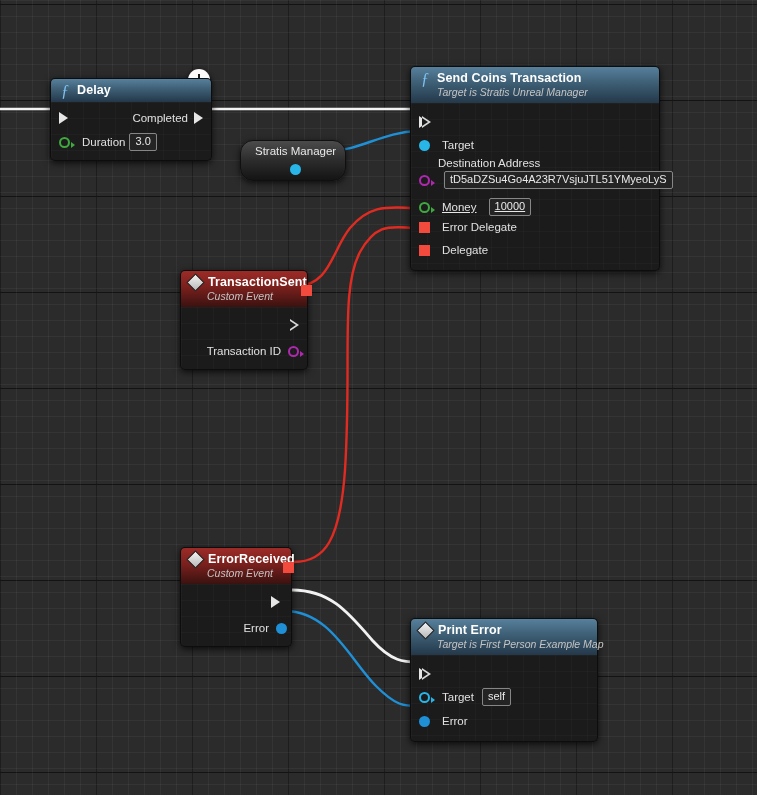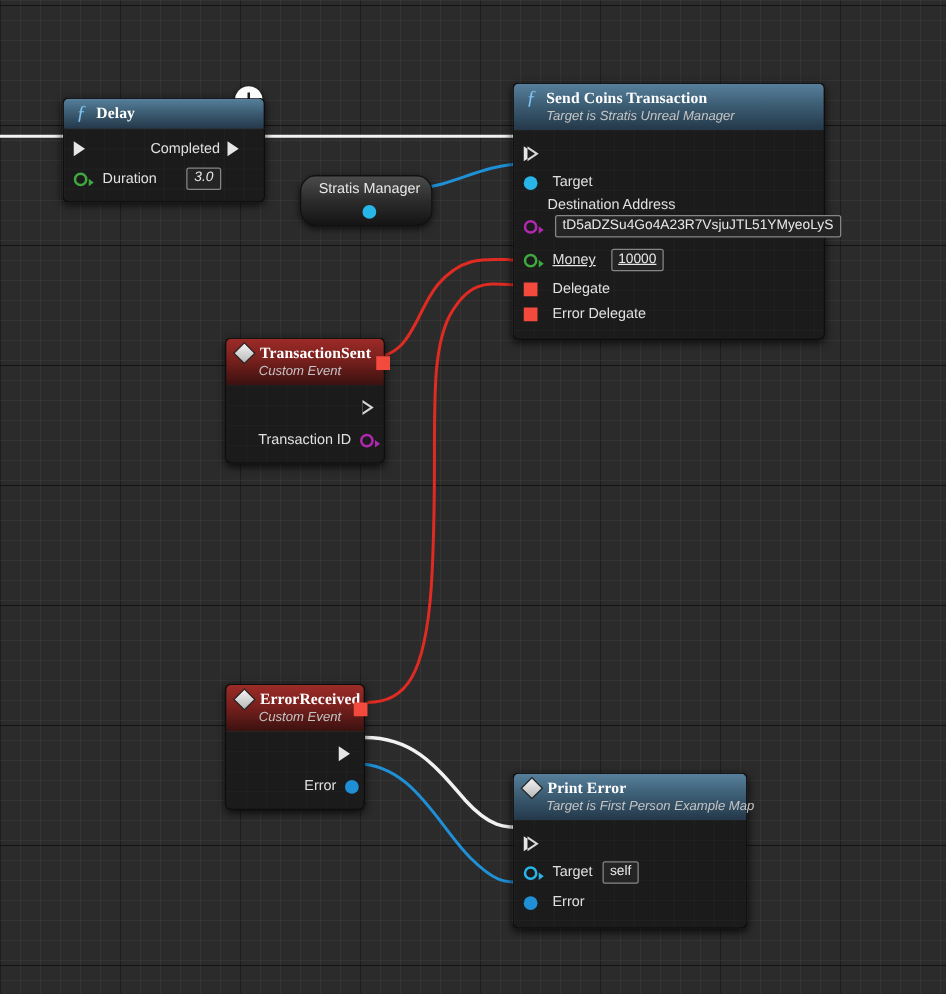--- a/index.html
+++ b/index.html
@@ -55,21 +55,20 @@
   .hdr-event {
     background: linear-gradient(to bottom, #9c2b27 0%, #7a201d 45%, #3a1210 100%);
   }
   .hdr-row { display: flex; align-items: center; gap: 6px; }
   .hdr-title {
     font-size: 12.5px;
     font-weight: bold;
     color: #ffffff;
     letter-spacing: 0.1px;
     white-space: nowrap;
-    font-family: Liberation Serif, serif;
   }
   .hdr-sub {
     font-size: 10.5px;
     font-style: italic;
     color: #c4c4c4;
     margin-top: 1px;
     margin-left: 18px;
     white-space: nowrap;
   }
   .fn-icon {
@@ -217,30 +216,30 @@
   </svg>
 
   <div class="node" style="left:50px; top:78px; width:162px;">
     <div class="clock" style="left:138px; top:-9px;"></div>
     <div class="node-header hdr-fn">
       <div class="hdr-row">
         <span class="fn-icon">ƒ</span>
         <span class="hdr-title">Delay</span>
       </div>
     </div>
-    <div class="node-body" style="padding:6px 12px 8px 0;">
+    <div class="node-body" style="padding:6px 0 8px 0;">
       <div class="pinrow">
         <span class="exec-pin"></span>
         <span class="pin-label right">Completed</span>
         <span class="exec-pin" style="margin-left:6px;"></span>
       </div>
       <div class="pinrow" style="margin-top:4px;">
         <span class="ring-pin"></span>
         <span class="pin-label" style="margin-left:12px;">Duration</span>
-        <span class="value-box" style="margin-left:24px;font-style:italic;">3.0</span>
+        <span class="value-box" style="margin-left:4px;">3.0</span>
       </div>
     </div>
   </div>
 
   <div class="knot" style="left:240px; top:140px;flex-direction:column;">
     <span class="knot-label">Stratis Manager</span>
     <span class="dot-pin" style="background:#28b6e8;"></span>
   </div>
 
   <div class="node" style="left:410px; top:66px; width:250px;">
@@ -265,27 +264,27 @@
         <div class="addr-row">
           <span class="ring-pin str"></span>
           <span class="value-box" style="margin-left:6px;">tD5aDZSu4Go4A23R7VsjuJTL51YMyeoLyS</span>
         </div>
       </div>
       <div class="pinrow" style="margin-top:4px;text-decoration:underline;">
         <span class="ring-pin"></span>
         <span class="pin-label" style="margin-left:12px;">Money</span>
         <span class="value-box" style="margin-left:12px;">10000</span>
       </div>
+      <div class="pinrow">
+        <span class="sq-pin"></span>
+        <span class="pin-label" style="margin-left:12px;">Error Delegate</span>
+      </div>
       <div class="pinrow" style="margin-top:3px;">
         <span class="sq-pin"></span>
         <span class="pin-label" style="margin-left:12px;">Delegate</span>
-      </div>
-      <div class="pinrow">
-        <span class="sq-pin"></span>
-        <span class="pin-label" style="margin-left:12px;">Error Delegate</span>
       </div>
     </div>
   </div>
 
   <div class="node" style="left:180px; top:270px; width:128px;">
     <div class="node-header hdr-event">
       <div class="hdr-row">
         <span class="diamond-icon"></span>
         <span class="hdr-title">TransactionSent</span>
       </div>

